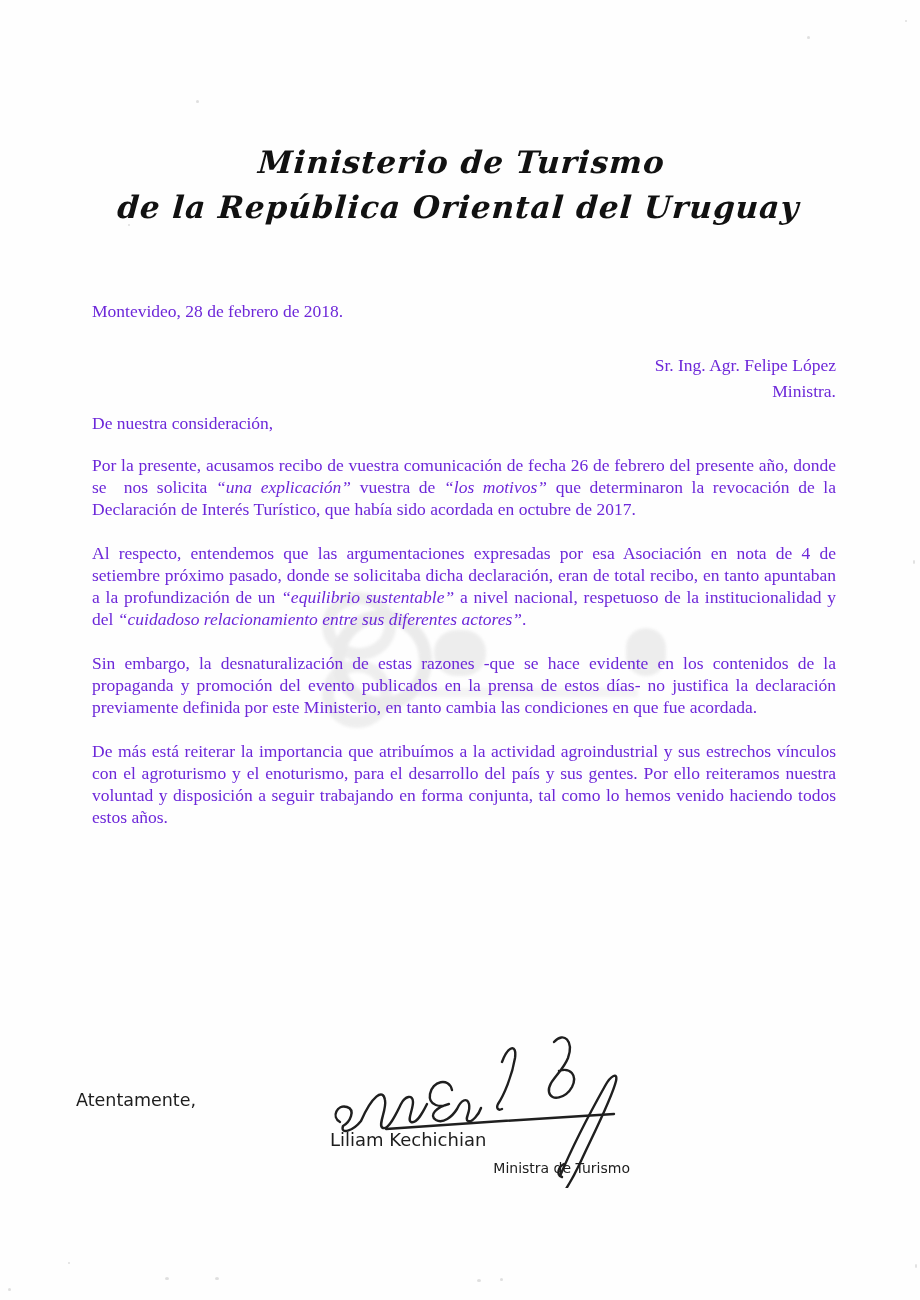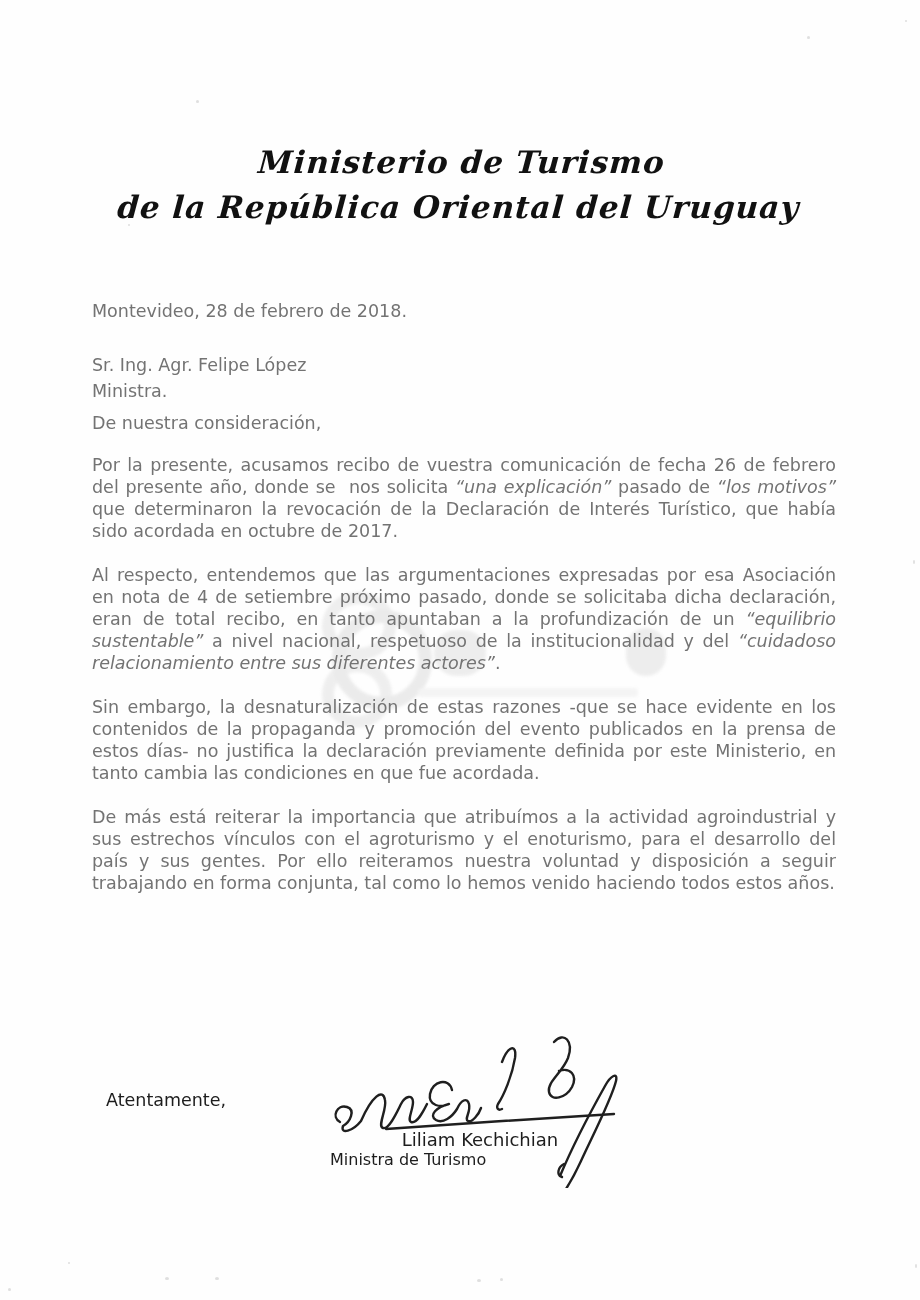--- a/index.html
+++ b/index.html
@@ -11,33 +11,33 @@
   .letterhead{
     position:absolute;top:140px;left:0;width:100%;text-align:center;
     font-family:"DejaVu Serif",serif;font-style:italic;font-weight:600;
     color:#111;transform:skewX(-4deg);
   }
   .letterhead .l1{font-size:31px;line-height:44px;letter-spacing:1px;}
   .letterhead .l2{font-size:31px;line-height:46px;letter-spacing:1px;}
   
   .flow{
     position:absolute;left:92px;top:300px;width:744px;
-    font-size:17.5px;line-height:22px;color:#737373;
+    font-size:17.5px;line-height:22px;color:#6d28d9;font-family:Liberation Serif, serif;
   }
   .date{margin:0 0 30px 0;}
-  .recipient{margin:0 0 8px 0;line-height:26px;}
+  .recipient{margin:0 0 8px 0;line-height:26px;text-align:right;}
   .salutation{margin:0 0 20px 0;}
   .flow p{margin:0 0 22px 0;text-align:justify;white-space:pre-wrap;}
   .it{font-style:italic;}
-  .closing{position:absolute;left:106px;top:1090px;font-size:17.5px;}
+  .closing{position:absolute;left:76px;top:1090px;font-size:17.5px;}
   
   .sigblock{position:absolute;left:330px;top:1028px;width:300px;height:160px;}
   .sig-svg{position:absolute;left:0;top:0;}
-  .sig-name{position:absolute;left:0;top:100px;width:300px;text-align:center;font-size:18px;line-height:24px;}
-  .sig-title{position:absolute;left:0;top:120px;width:300px;text-align:left;font-size:16px;line-height:24px;}
+  .sig-name{position:absolute;left:0;top:100px;width:300px;text-align:left;font-size:18px;line-height:24px;}
+  .sig-title{position:absolute;left:0;top:128px;width:300px;text-align:right;font-size:14px;line-height:24px;}
   
   .watermark{position:absolute;left:322px;top:592px;width:400px;height:115px;z-index:0;filter:blur(1.5px);opacity:.55;pointer-events:none;}
   .wm-ring{position:absolute;left:10px;top:18px;width:74px;height:74px;border:13px solid #dcdcdc;border-radius:50%;}
   .wm-blob{position:absolute;background:#e0e0e0;border-radius:22px;}
   .wm-b1{left:112px;top:38px;width:52px;height:46px;}
   .wm-b2{left:176px;top:40px;width:50px;height:44px;border-radius:50%;background:transparent;border:12px solid #e1e1e1;}
   .wm-b3{left:246px;top:40px;width:46px;height:44px;border-radius:50%;background:transparent;border:12px solid #e2e2e2;}
   .wm-b4{left:304px;top:36px;width:40px;height:48px;}
   .wm-small{position:absolute;left:96px;top:96px;width:220px;height:9px;background:#ececec;border-radius:4px;}
   .flow, .closing, .sigblock, .letterhead{z-index:1;}
@@ -63,21 +63,21 @@
     <div class="l2">de la República Oriental del Uruguay</div>
   </div>
 
   <div class="flow">
     <div class="date">Montevideo, 28 de febrero de 2018.</div>
     <div class="recipient">
         <div>Sr. Ing. Agr. Felipe López</div>
         <div>Ministra.</div>
       </div>
     <div class="salutation">De nuestra consideración,</div>
-    <p><span>Por la presente, acusamos recibo de vuestra comunicación de fecha 26 de febrero del presente año, donde se  nos solicita </span><span class="it">“una explicación”</span><span> pasado de </span><span class="it">“los motivos”</span><span> que determinaron la revocación de la Declaración de Interés Turístico, que había sido acordada en octubre de 2017.</span></p>
+    <p><span>Por la presente, acusamos recibo de vuestra comunicación de fecha 26 de febrero del presente año, donde se  nos solicita </span><span class="it">“una explicación”</span><span> vuestra de </span><span class="it">“los motivos”</span><span> que determinaron la revocación de la Declaración de Interés Turístico, que había sido acordada en octubre de 2017.</span></p>
     <p><span>Al respecto, entendemos que las argumentaciones expresadas por esa Asociación en nota de 4 de setiembre próximo pasado, donde se solicitaba dicha declaración, eran de total recibo, en tanto apuntaban a la profundización de un </span><span class="it">“equilibrio sustentable”</span><span> a nivel nacional, respetuoso de la institucionalidad y del </span><span class="it">“cuidadoso relacionamiento entre sus diferentes actores”</span><span>.</span></p>
     <p><span>Sin embargo, la desnaturalización de estas razones -que se hace evidente en los contenidos de la propaganda y promoción del evento publicados en la prensa de estos días- no justifica la declaración previamente definida por este Ministerio, en tanto cambia las condiciones en que fue acordada.</span></p>
     <p><span>De más está reiterar la importancia que atribuímos a la actividad agroindustrial y sus estrechos vínculos con el agroturismo y el enoturismo, para el desarrollo del país y sus gentes. Por ello reiteramos nuestra voluntad y disposición a seguir trabajando en forma conjunta, tal como lo hemos venido haciendo todos estos años.</span></p>
   </div>
 
   <div class="closing">Atentamente,</div>
 
   <div class="sigblock">
     <svg class="sig-svg" width="300" height="160" viewBox="0 0 300 160" fill="none" stroke="#1f1f1f" stroke-width="2.4" stroke-linecap="round" stroke-linejoin="round">
       <path d="M10,94 c-9,-5 -3,-18 7,-15 c9,3 3,15 -4,19 c-3,9 10,5 18,-5 c11,-25 22,-33 24,-21 c2,10 -8,26 -2,28 c6,2 14,-16 18,-24 c4,-8 12,-10 12,-2 c0,8 -6,18 -2,20 c6,2 12,-10 16,-18"></path>

